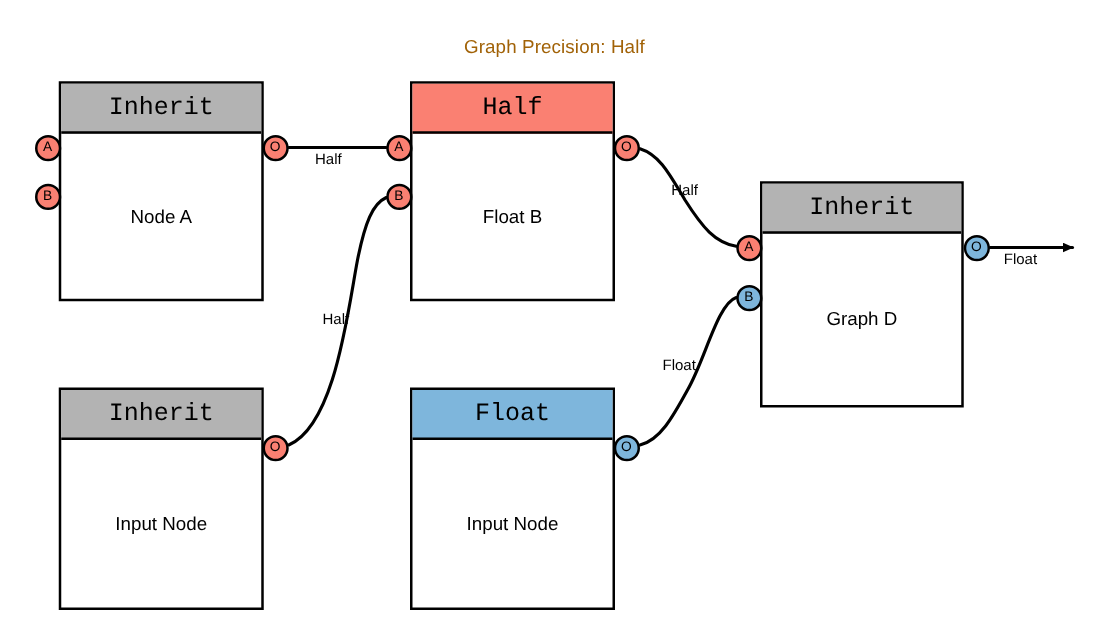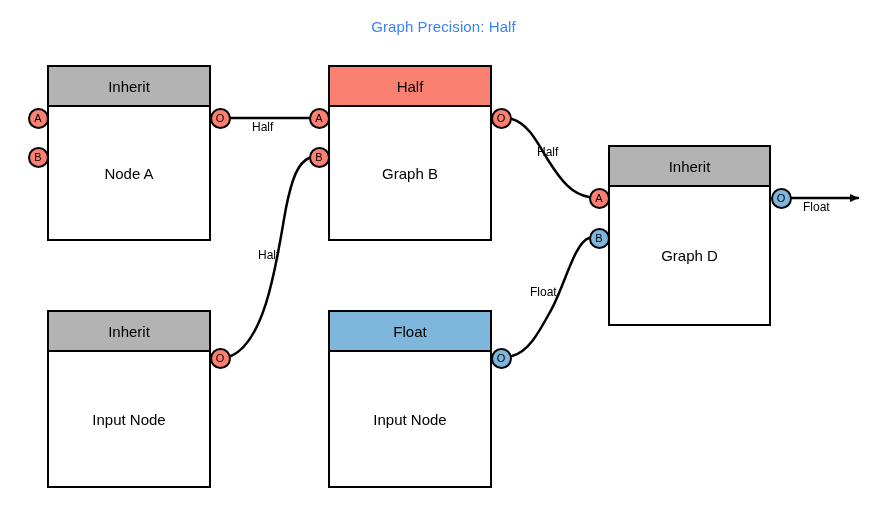--- a/index.html
+++ b/index.html
@@ -11,45 +11,46 @@
     position: relative;
     width: 887px;
     height: 509px;
     background: #ffffff;
     font-family: "Liberation Sans", sans-serif;
     overflow: hidden;
   }
   #title {
     position: absolute;
     left: 0;
-    top: 18px;
+    top: 29px;
     width: 887px;
     text-align: center;
     font-size: 15px;
-    color: #3b82f6;
+    color: #a16207;
     letter-spacing: 0.1px;
   }
   .node {
     position: absolute;
     border: 2.5px solid #000000;
     box-sizing: border-box;
     background: #ffffff;
   }
   .node-header {
     position: absolute;
     left: 0;
     top: 0;
     right: 0;
     border-bottom: 2.5px solid #000000;
     box-sizing: border-box;
     display: flex;
     align-items: center;
     justify-content: center;
-    font-size: 15px;
+    font-size: 20px;
     color: #000000;
+    font-family: Liberation Mono, monospace;
   }
   .node-body {
     position: absolute;
     left: 0;
     right: 0;
     bottom: 0;
     display: flex;
     align-items: center;
     justify-content: center;
     font-size: 15px;
@@ -111,21 +112,21 @@
       </g>
   </svg>
 
   <div id="nodes-layer">
       <div class="node" style="left: 47px; top: 65px; width: 164px; height: 176px;">
         <div class="node-header" style="height: 40px; background: rgb(179, 179, 179);">Inherit</div>
         <div class="node-body" style="top: 40px;">Node A</div>
       </div>
       <div class="node" style="left: 328px; top: 65px; width: 164px; height: 176px;">
         <div class="node-header" style="height: 40px; background: rgb(250, 128, 114);">Half</div>
-        <div class="node-body" style="top: 40px;">Graph B</div>
+        <div class="node-body" style="top: 40px;">Float B</div>
       </div>
       <div class="node" style="left: 608px; top: 145px; width: 163px; height: 181px;">
         <div class="node-header" style="height: 40px; background: rgb(179, 179, 179);">Inherit</div>
         <div class="node-body" style="top: 40px;">Graph D</div>
       </div>
       <div class="node" style="left: 47px; top: 310px; width: 164px; height: 178px;">
         <div class="node-header" style="height: 40px; background: rgb(179, 179, 179);">Inherit</div>
         <div class="node-body" style="top: 40px;">Input Node</div>
       </div>
       <div class="node" style="left: 328px; top: 310px; width: 164px; height: 178px;">

